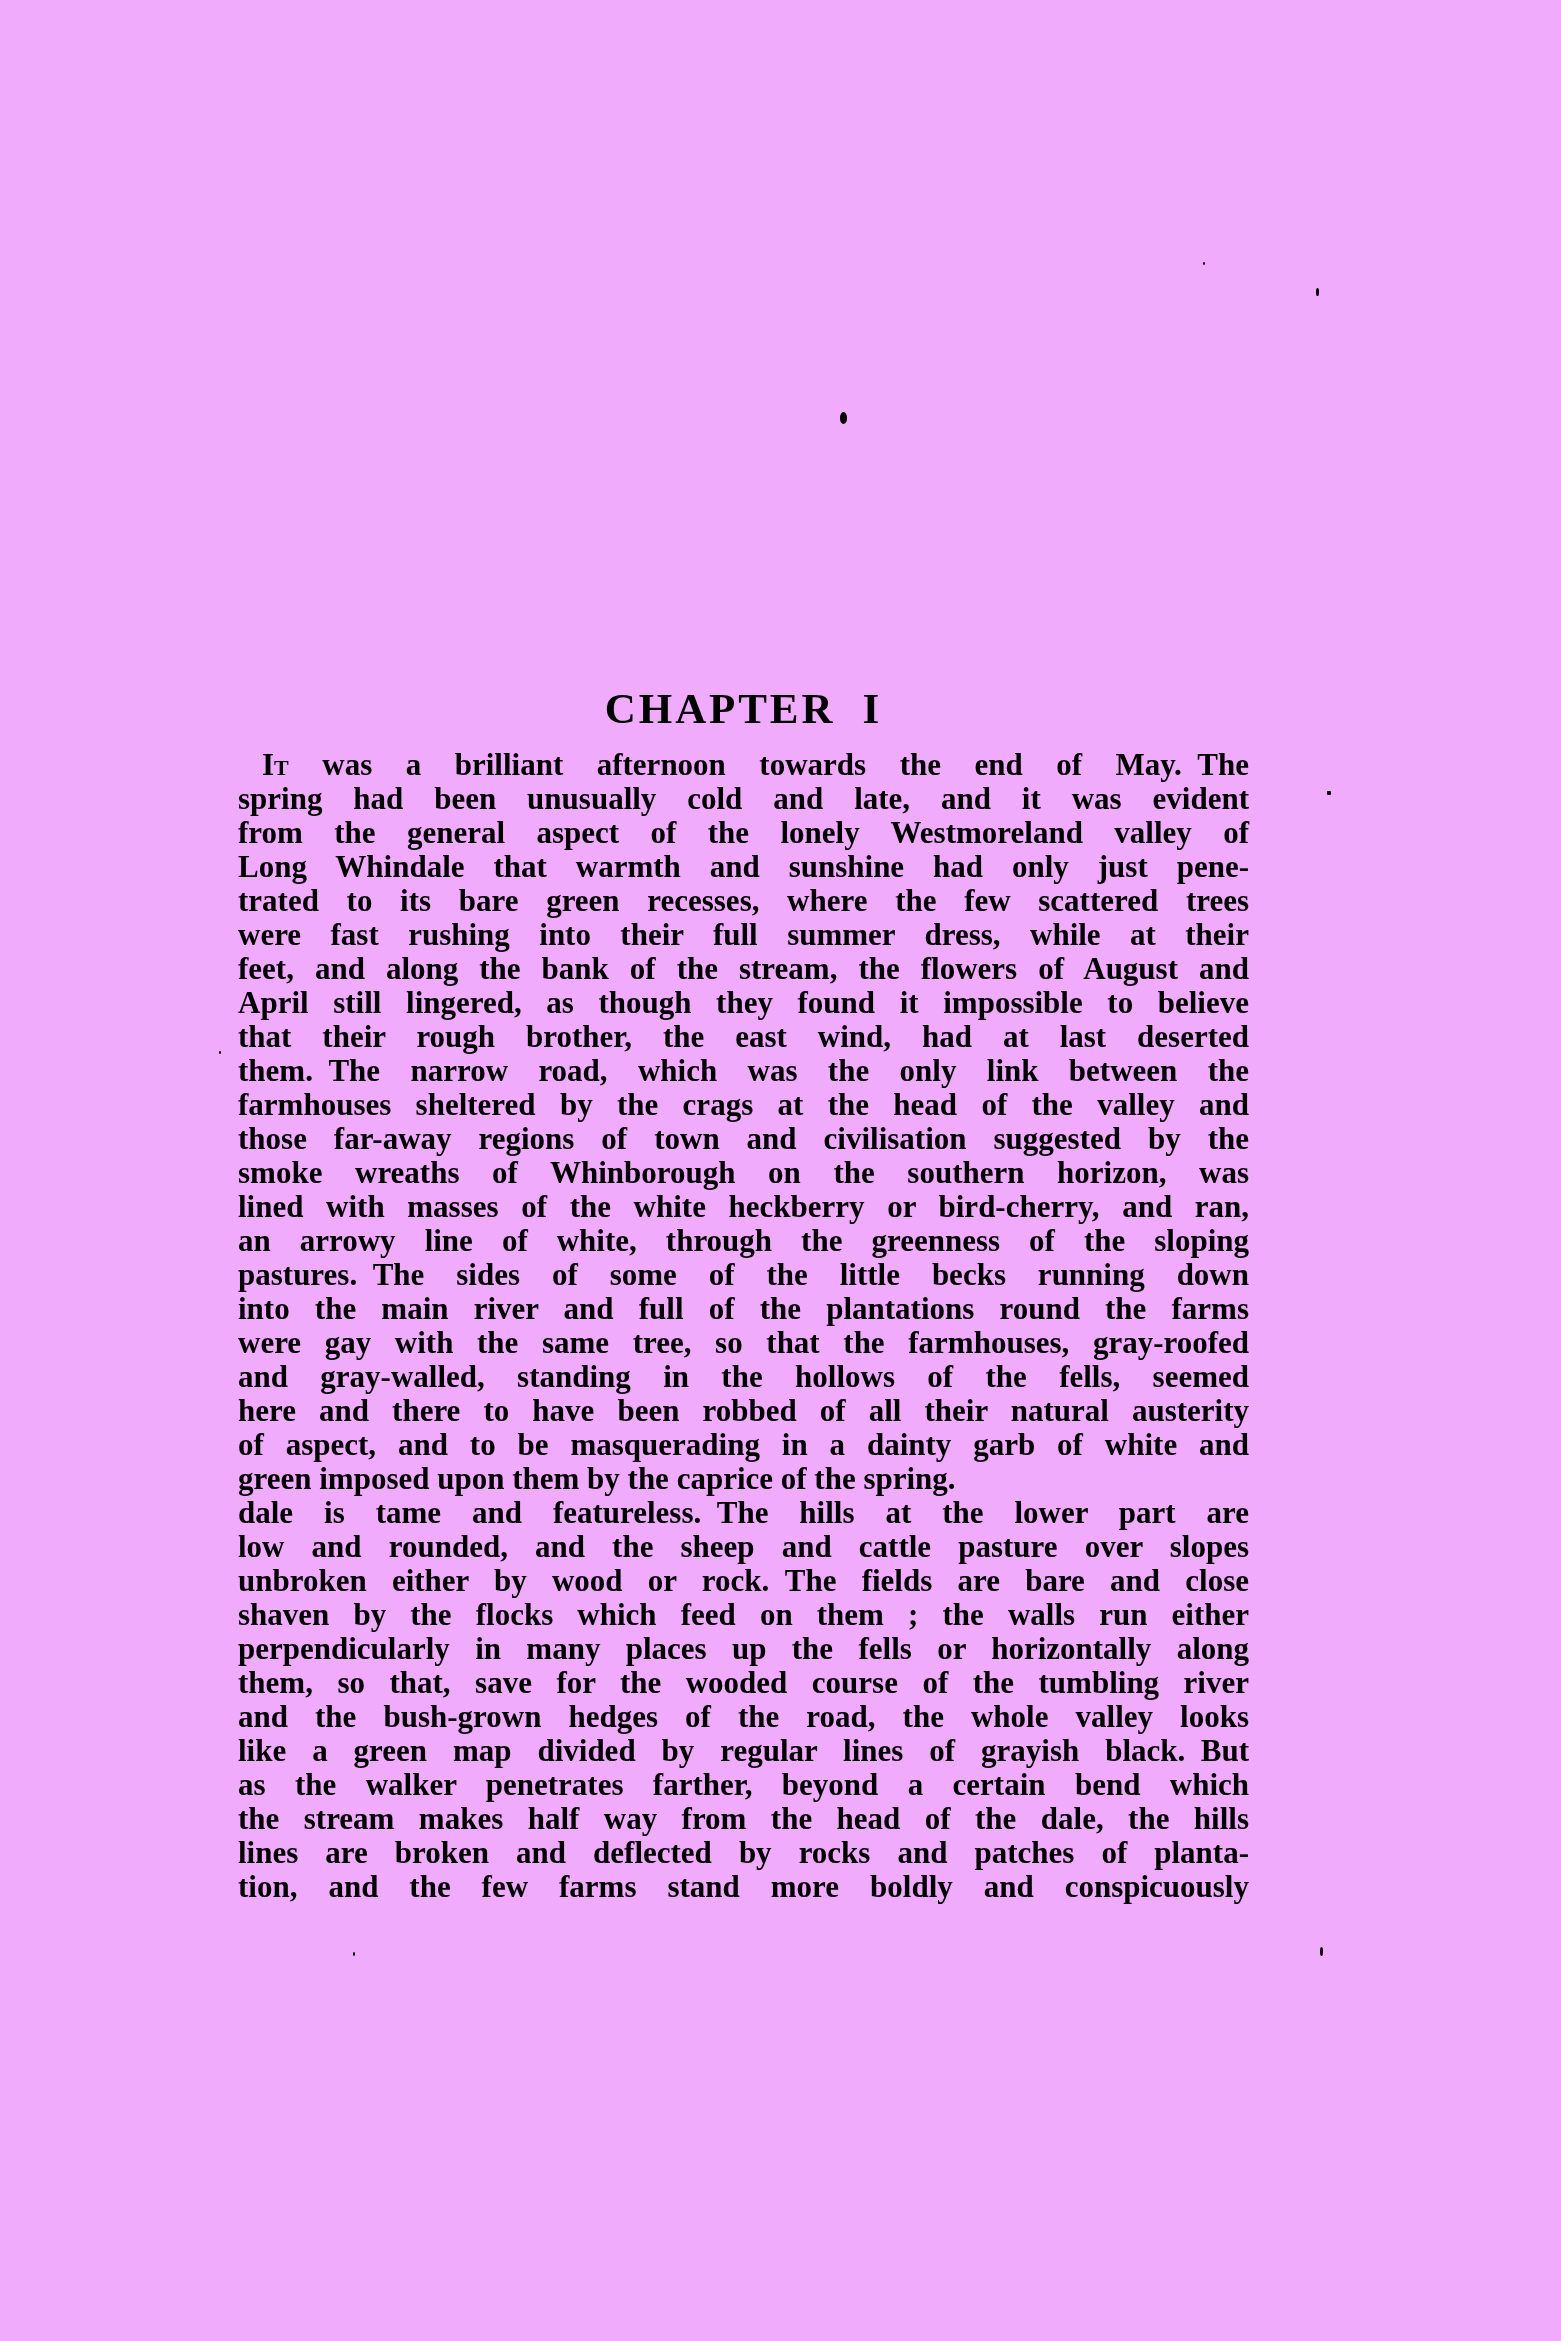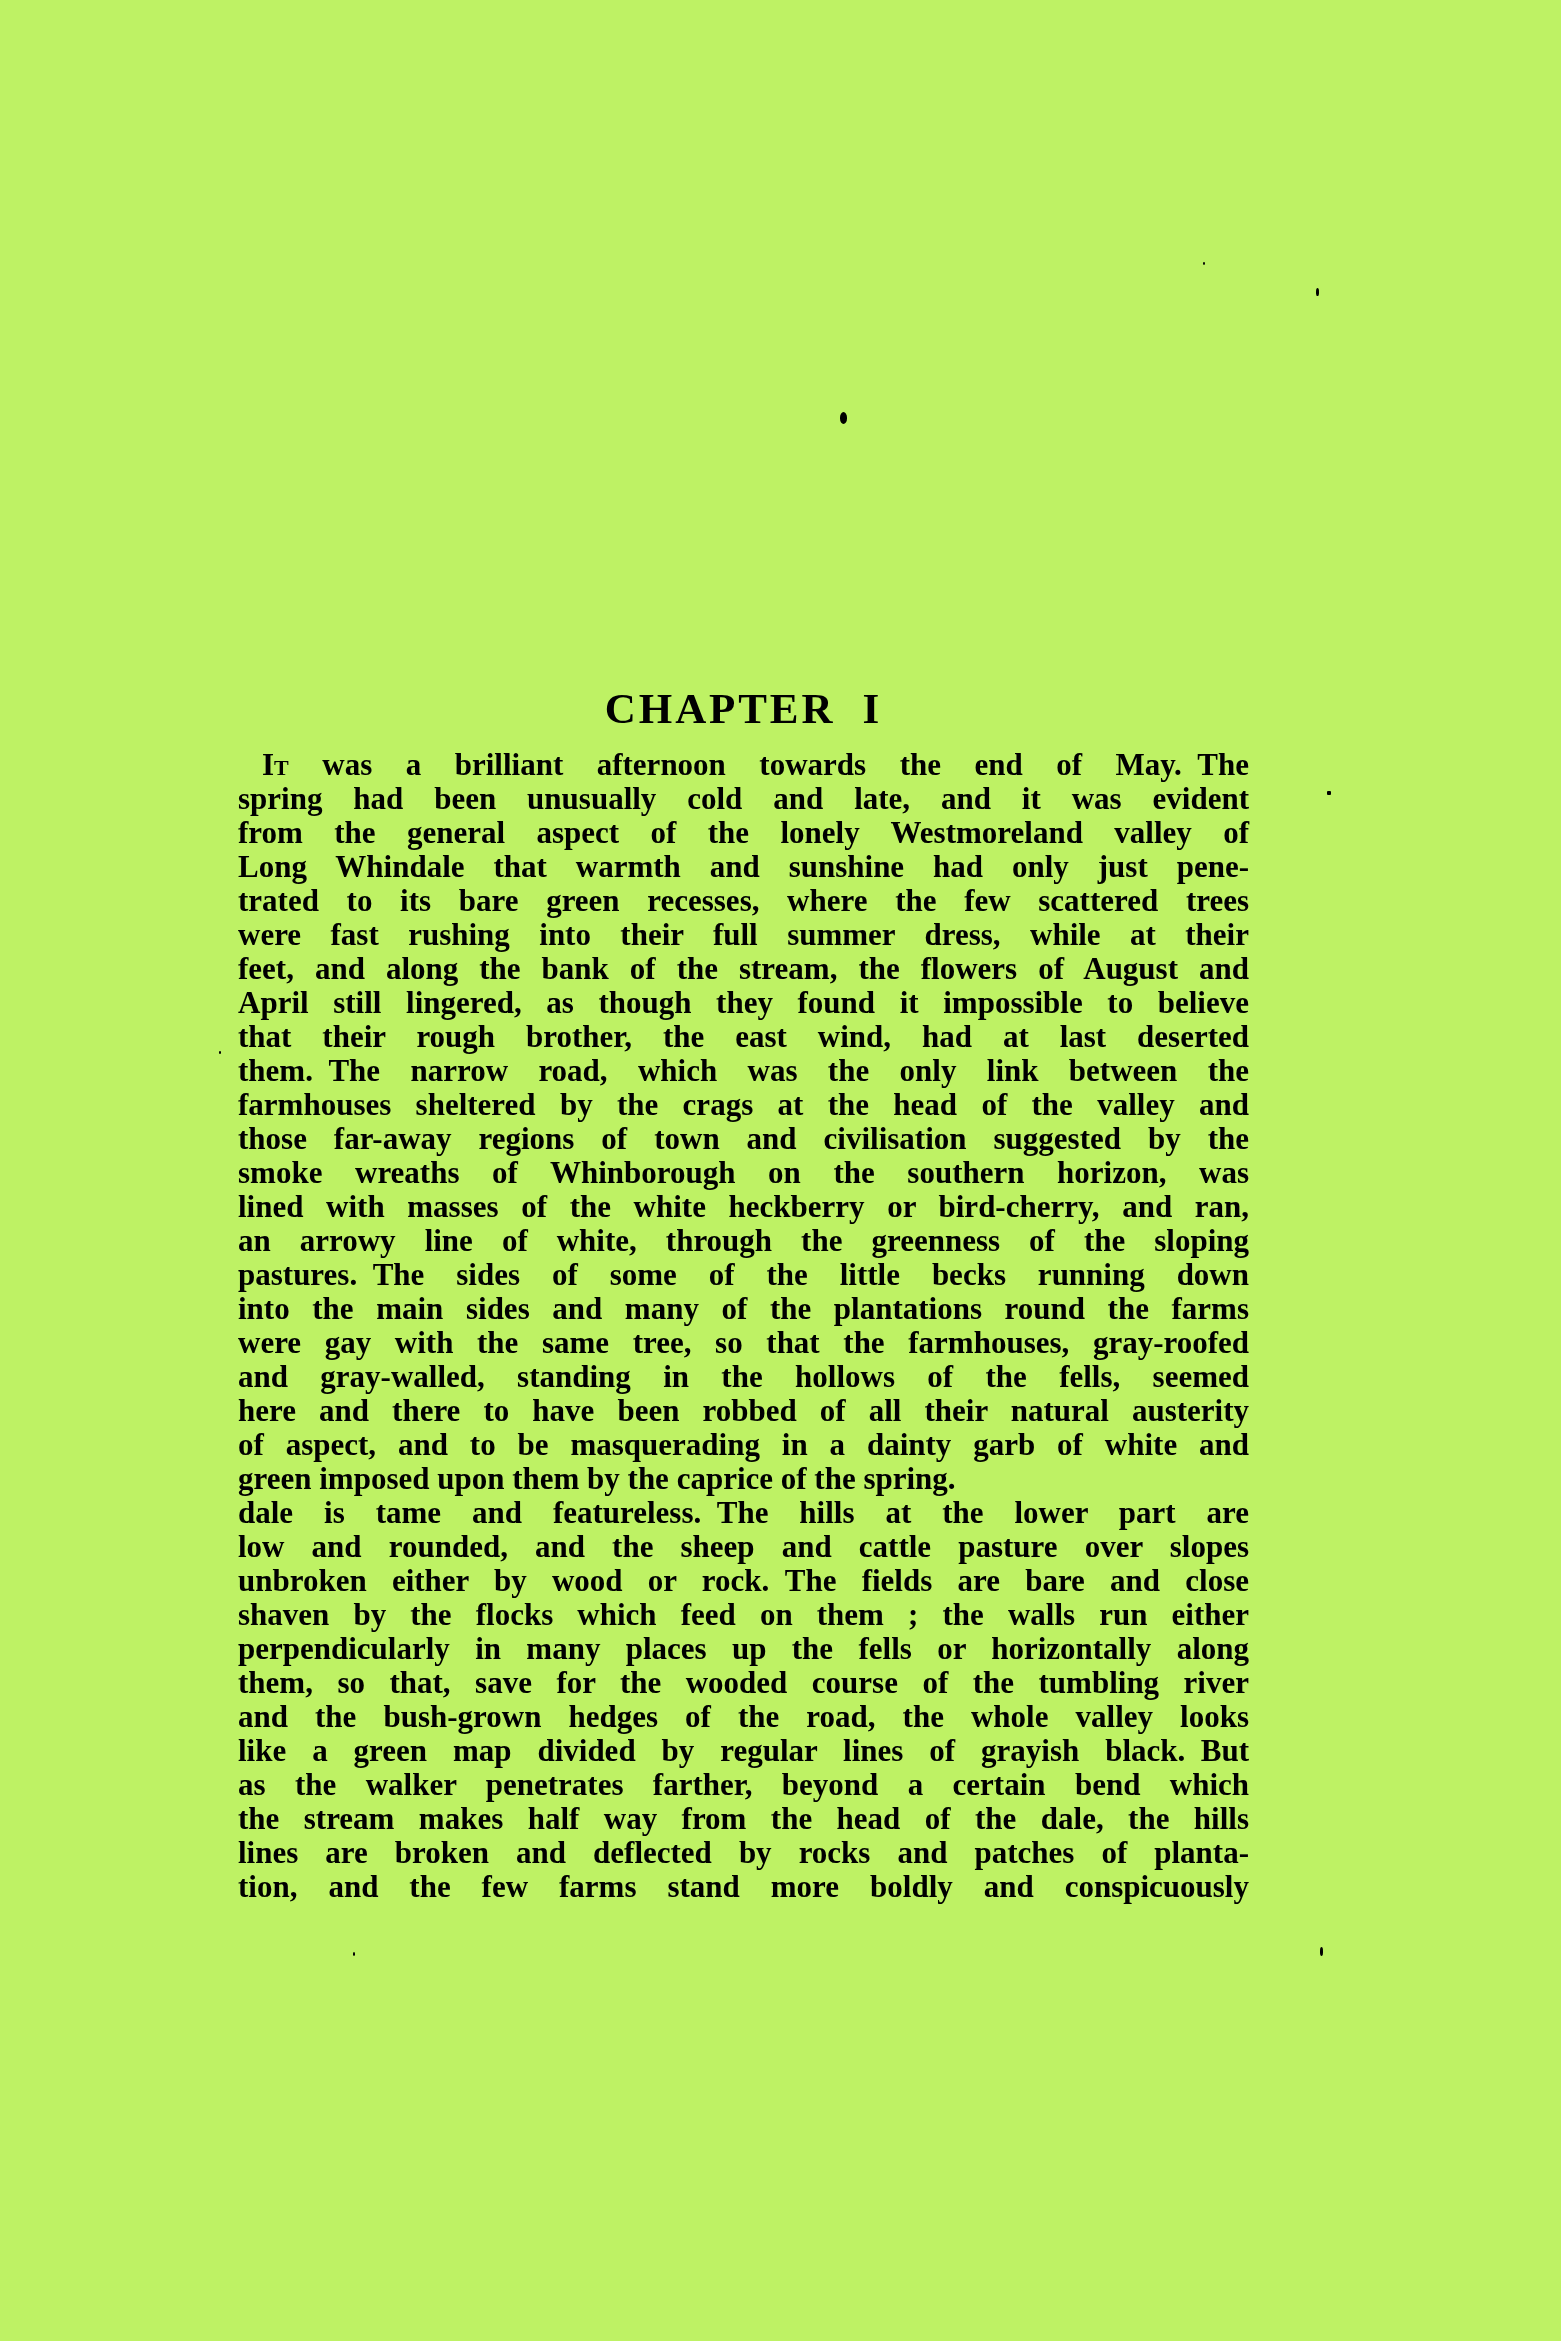--- a/index.html
+++ b/index.html
@@ -4,21 +4,21 @@
 <style>
   html, body {
     margin: 0;
     padding: 0;
     background: #ffffff;
   }
   #page {
     position: relative;
     width: 1561px;
     height: 2342px;
-    background: #bef264;
+    background: #f0abfc;
     overflow: hidden;
     font-family: "Liberation Serif", "DejaVu Serif", serif;
     color: #000000;
   }
   #chapter-heading {
     position: absolute;
     left: 238px;
     top: 684px;
     width: 1011px;
     text-align: center;
@@ -80,21 +80,21 @@
       <div class="line">feet, and along the bank of the stream, the flowers of August and</div>
       <div class="line">April still lingered, as though they found it impossible to believe</div>
       <div class="line">that their rough brother, the east wind, had at last deserted</div>
       <div class="line">them. The narrow road, which was the only link between the</div>
       <div class="line">farmhouses sheltered by the crags at the head of the valley and</div>
       <div class="line">those far-away regions of town and civilisation suggested by the</div>
       <div class="line">smoke wreaths of Whinborough on the southern horizon, was</div>
       <div class="line">lined with masses of the white heckberry or bird-cherry, and ran,</div>
       <div class="line">an arrowy line of white, through the greenness of the sloping</div>
       <div class="line">pastures. The sides of some of the little becks running down</div>
-      <div class="line">into the main sides and many of the plantations round the farms</div>
+      <div class="line">into the main river and full of the plantations round the farms</div>
       <div class="line">were gay with the same tree, so that the farmhouses, gray-roofed</div>
       <div class="line">and gray-walled, standing in the hollows of the fells, seemed</div>
       <div class="line">here and there to have been robbed of all their natural austerity</div>
       <div class="line">of aspect, and to be masquerading in a dainty garb of white and</div>
       <div class="line no-justify">green imposed upon them by the caprice of the spring.</div>
     </div>
     <div>
       <div class="line">dale is tame and featureless. The hills at the lower part are</div>
       <div class="line">low and rounded, and the sheep and cattle pasture over slopes</div>
       <div class="line">unbroken either by wood or rock. The fields are bare and close</div>

